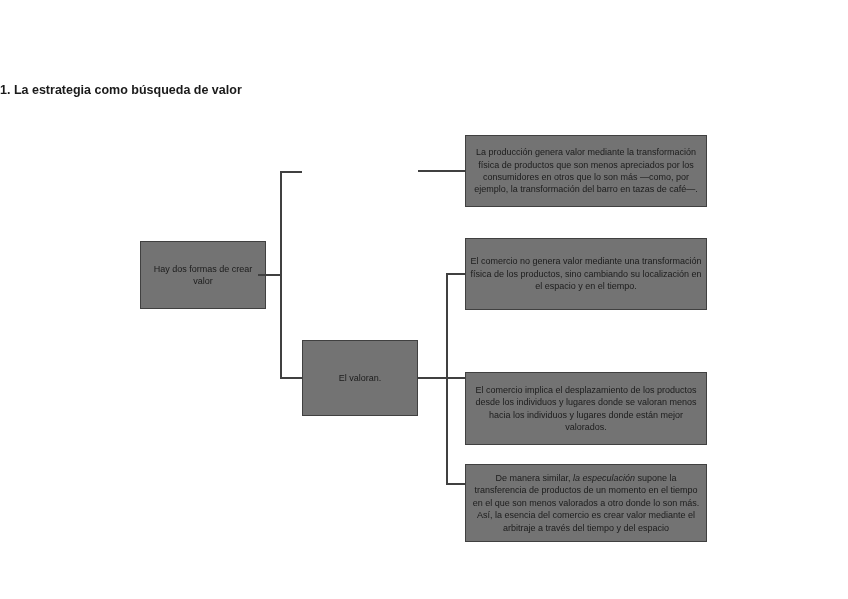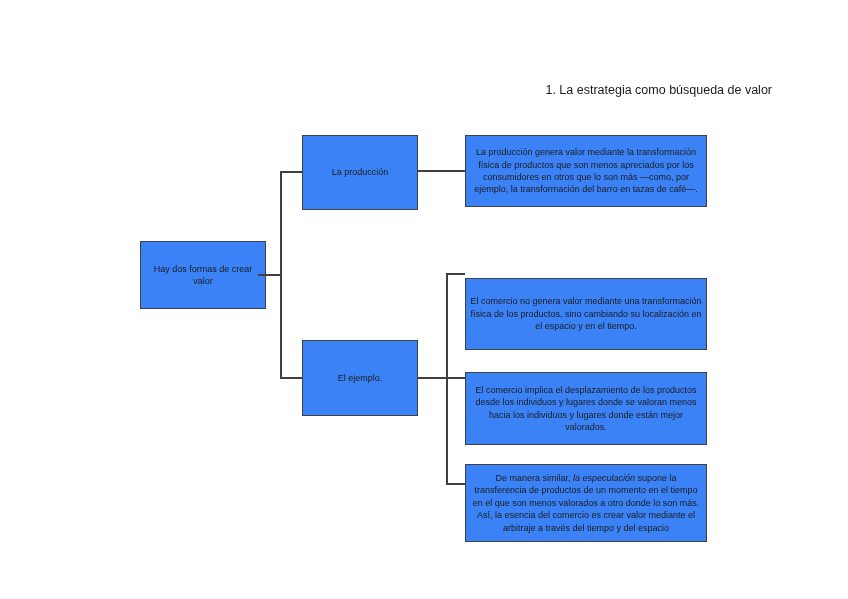--- a/index.html
+++ b/index.html
@@ -7,44 +7,44 @@
     position:relative;
     width:848px;height:599px;
     background:#ffffff;
     font-family:"Liberation Sans", sans-serif;
     color:#1c1c1c;
     overflow:hidden;
   }
   .title{
     position:absolute;
     left:0;top:83px;width:772px;
-    text-align:right;
+    text-align:left;
     font-size:12.5px;
-    font-weight:normal;
+    font-weight:bold;
     color:#1a1a1a;
   }
   .box{
     position:absolute;
     box-sizing:border-box;
     border:1.4px solid var(--line-color,#404040);
-    background:#3b82f6;
+    background:#737373;
     display:flex;
     align-items:center;
     justify-content:center;
     text-align:center;
     font-size:9px;
     line-height:1.38;
     padding:2px 3px;
   }
   .box-root   {left:140px;top:241px;width:126px;height:68px;}
   .box-branch1{left:302px;top:135px;width:116px;height:75px;}
   .box-branch2{left:302px;top:340px;width:116px;height:76px;}
   .box-detail {left:465px;width:242px;}
   .box-detail1{top:135px;height:72px;}
-  .box-detail2{top:238px;height:72px;margin-top:40px;}
+  .box-detail2{top:238px;height:72px;}
   .box-detail3{top:344px;height:73px;margin-top:28px;}
   .box-detail4{top:464px;height:78px;}
   .line{
     position:absolute;
     background:var(--line-color,#404040);
   }
   .h{height:1.6px;}
   .v{width:1.6px;}
   .italic{font-style:italic;}
 </style>
@@ -52,25 +52,22 @@
 <body>
 
 <div class="page" style="--line-color: #404040;">
 
   <div class="title">1. La estrategia como búsqueda de valor</div>
 
   <div class="box box-root">
     <span>Hay dos formas de crear valor</span>
   </div>
 
-  <div class="box box-branch1">
-    <span>La producción</span>
-  </div>
   <div class="box box-branch2">
-    <span>El ejemplo.</span>
+    <span>El valoran.</span>
   </div>
 
   <div class="box box-detail box-detail1">
     <span>La producción genera valor mediante la transformación física de productos que son menos apreciados por los consumidores en otros que lo son más —como, por ejemplo, la transformación del barro en tazas de café—.</span>
   </div>
   <div class="box box-detail box-detail2">
     <span>El comercio no genera valor mediante una transformación física de los productos, sino cambiando su localización en el espacio y en el tiempo.</span>
   </div>
   <div class="box box-detail box-detail3">
     <span>El comercio implica el desplazamiento de los productos desde los individuos y lugares donde se valoran menos hacia los individuos y lugares donde están mejor valorados.</span>

